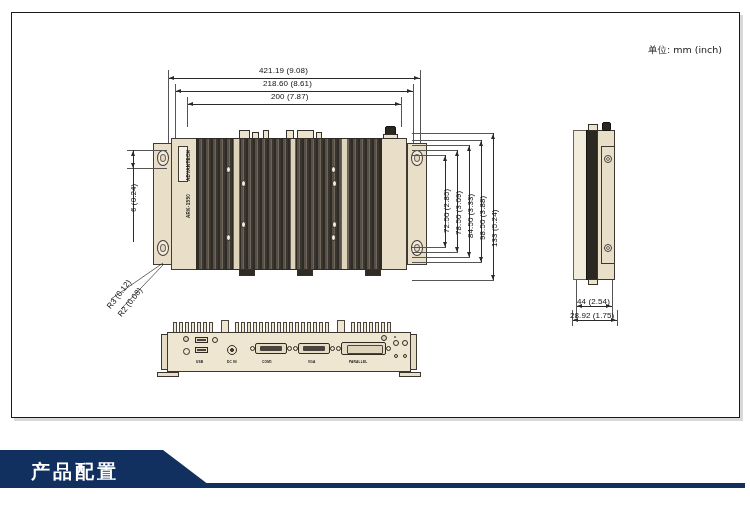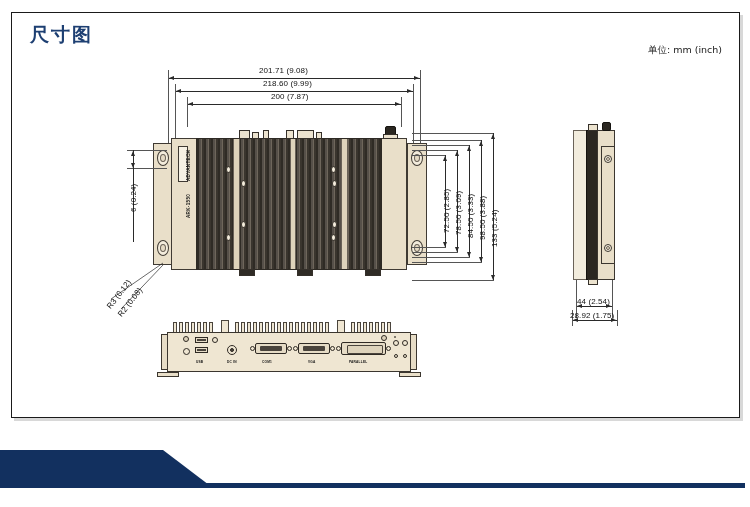--- a/index.html
+++ b/index.html
@@ -99,36 +99,35 @@
   }
 </style>
 </head>
 <body>
 
 <div id="page">
 
   <div class="frame-shadow"></div>
   <div class="frame"></div>
 
-  <div class="sec-title">尺寸图</div>
   <div class="unit-label">单位: mm (inch)</div>
 
   <div class="hline" style="left:168px;top:78px;width:252px;"></div>
   <div class="vline thin" style="left:168px;top:70px;height:88px;"></div>
   <div class="vline thin" style="left:420px;top:70px;height:88px;"></div>
   <div class="arrow-l" style="left:169px;top:75.6px;"></div>
   <div class="arrow-r" style="left:414px;top:75.6px;"></div>
-  <div class="dim-text" style="left:259px;top:66px;">201.71 (9.08)</div>
+  <div class="dim-text" style="left:259px;top:66px;">421.19 (9.08)</div>
 
   <div class="hline" style="left:175px;top:91px;width:238px;"></div>
   <div class="vline thin" style="left:175px;top:84px;height:75px;"></div>
   <div class="vline thin" style="left:413px;top:84px;height:75px;"></div>
   <div class="arrow-l" style="left:176px;top:88.6px;"></div>
   <div class="arrow-r" style="left:407px;top:88.6px;"></div>
-  <div class="dim-text" style="left:263px;top:79px;">218.60 (9.99)</div>
+  <div class="dim-text" style="left:263px;top:79px;">218.60 (8.61)</div>
 
   <div class="hline" style="left:187px;top:104px;width:214px;"></div>
   <div class="vline thin" style="left:187px;top:97px;height:30px;"></div>
   <div class="vline thin" style="left:401px;top:97px;height:30px;"></div>
   <div class="arrow-l" style="left:188px;top:101.6px;"></div>
   <div class="arrow-r" style="left:395px;top:101.6px;"></div>
   <div class="dim-text" style="left:271px;top:92px;">200 (7.87)</div>
 
   <div class="dev" style="left:145px;top:118px;width:290px;height:170px;">
 
@@ -344,15 +343,16 @@
     <div class="circ" style="left:248px;top:34px;width:4px;height:4px;"></div>
     <div class="circ" style="left:239px;top:16px;width:0px;height:0px;"></div>
     <div class="circ" style="left:226px;top:15px;width:6px;height:6px;background:#ded3bb;"></div>
   </div>
 
   <div class="banner">
     <svg class="banner-bg" viewBox="0 0 750 46" preserveAspectRatio="none">
       <polygon points="0,0 163,0 213,38 0,38" fill="#12305f"></polygon>
       <rect x="200" y="33" width="545" height="5" fill="#12305f"></rect>
     </svg>
+    <div class="banner-txt">产品配置</div>
   </div>
 
 </div>
 
 </body></html>

